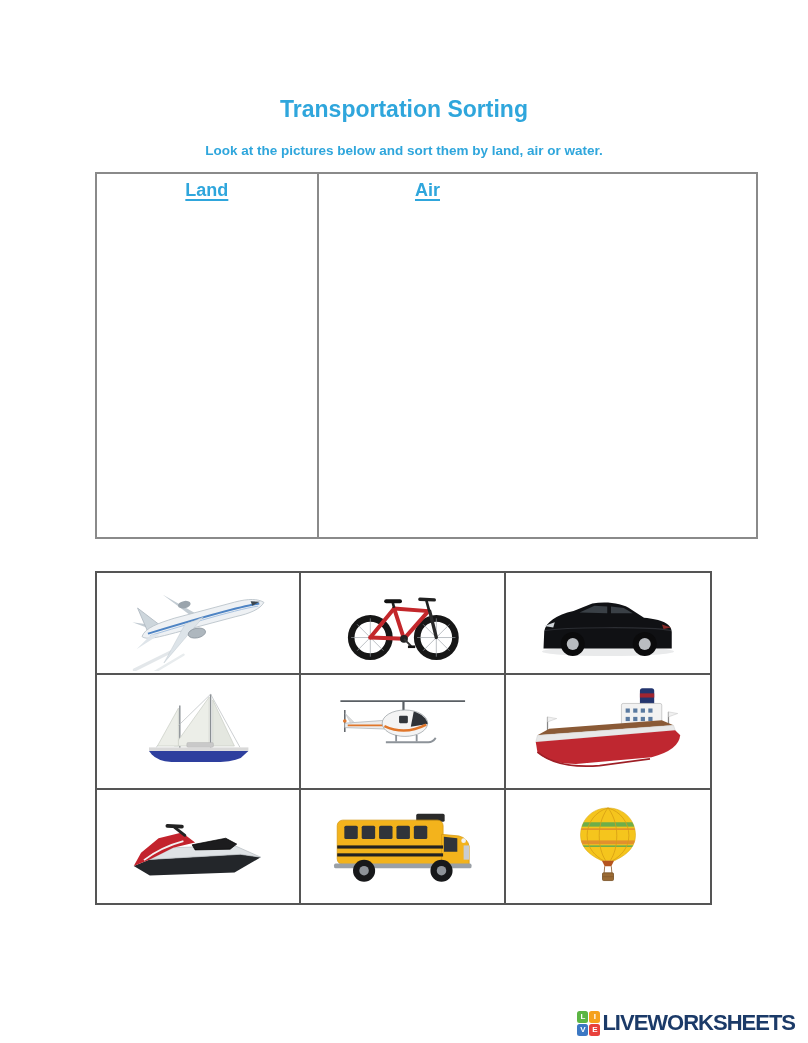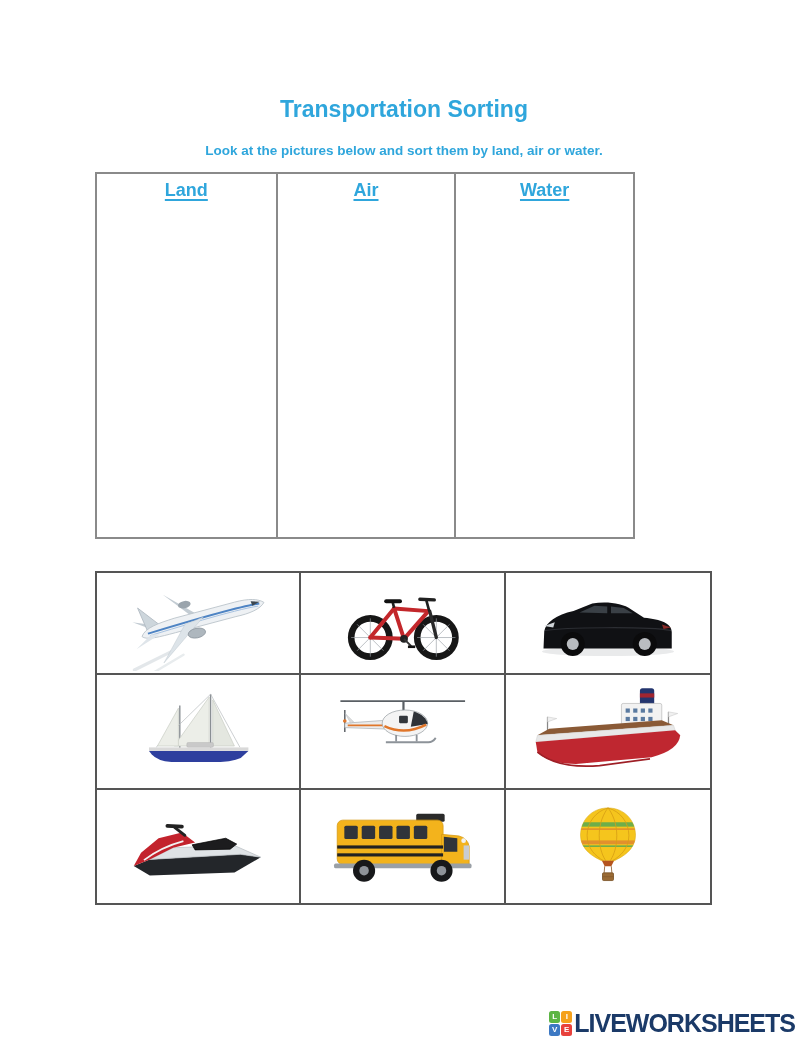--- a/index.html
+++ b/index.html
@@ -11,21 +11,21 @@
     position:absolute;top:94px;left:0;width:100%;margin:0;
     text-align:center;font-size:23px;line-height:30px;font-weight:bold;
     color:var(--accent,#2fa6dc);
   }
   .instruction{
     position:absolute;top:142px;left:0;width:100%;margin:0;
     text-align:center;font-size:13.5px;line-height:18px;font-weight:bold;
     color:var(--accent,#2fa6dc);
   }
   .sort-table{
-    position:absolute;left:95px;top:172px;width:540px;height:367px;
+    position:absolute;left:95px;top:172px;width:663px;height:367px;
     box-sizing:border-box;border:2px solid var(--table-border,#8a8a8a);
     display:grid;grid-template-columns:1fr 1fr 1fr;background:#fff;
   }
   .sort-col{display:flex;justify-content:center;align-items:flex-start;}
   .sort-col + .sort-col{border-left:2px solid var(--table-border,#8a8a8a);text-align:right;}
   .col-header{
     margin-top:6px;font-size:18px;font-weight:bold;color:var(--accent,#2fa6dc);
     text-decoration:underline;text-decoration-thickness:2px;text-underline-offset:3px;
   }
   .image-grid{
@@ -57,21 +57,21 @@
     display:flex;align-items:center;gap:2px;cursor:pointer;
   }
   .logo-tiles{
     display:grid;grid-template-columns:11px 11px;grid-auto-rows:12px;gap:1px;
   }
   .tile{
     border-radius:2.5px;color:#fff;font-size:8px;font-weight:bold;line-height:12px;
     text-align:center;display:block;
   }
   .brand{
-    font-size:25px;font-weight:bold;letter-spacing:-1px;
+    font-size:22px;font-weight:bold;letter-spacing:-1px;
     color:var(--brand-navy,#1b3a68);
   }
 </style>
 </head>
 <body>
 
 <svg width="0" height="0" style="position:absolute" aria-hidden="true">
 <defs>
   <symbol id="sym-airplane" viewBox="0 0 200 120">
     <g transform="rotate(-12 100 60)">
@@ -252,23 +252,20 @@
   <h1 class="title">Transportation Sorting</h1>
   <p class="instruction">Look at the pictures below and sort them by land, air or water.</p>
 
   <div class="sort-table">
     <div class="sort-col">
       <span class="col-header">Land</span>
     </div>
     <div class="sort-col">
       <span class="col-header">Air</span>
     </div>
-    <div class="sort-col">
-      <span class="col-header">Water</span>
-    </div>
   </div>
 
   <div class="image-grid" id="imageGrid">
       <div class="grid-cell">
         <svg class="veh veh-airplane">
           <use href="#sym-airplane"></use>
         </svg>
       </div>
       <div class="grid-cell">
         <svg class="veh veh-bicycle">

